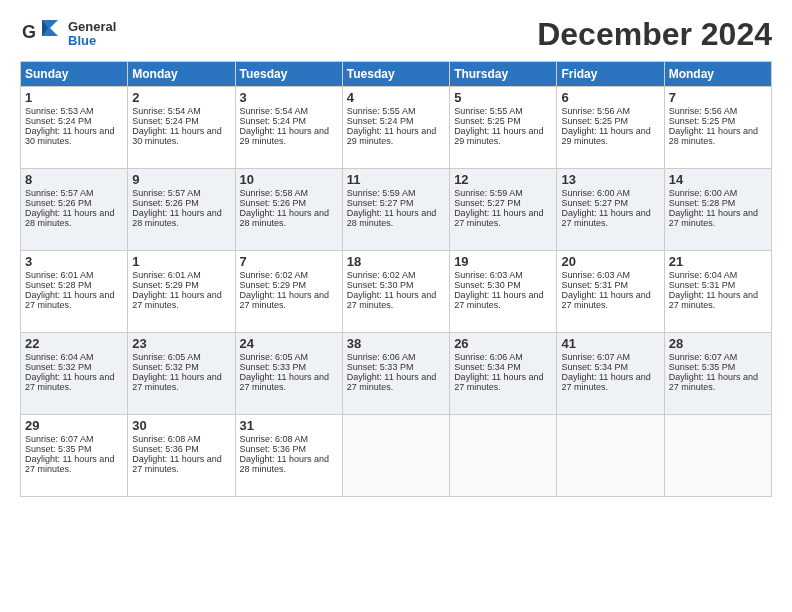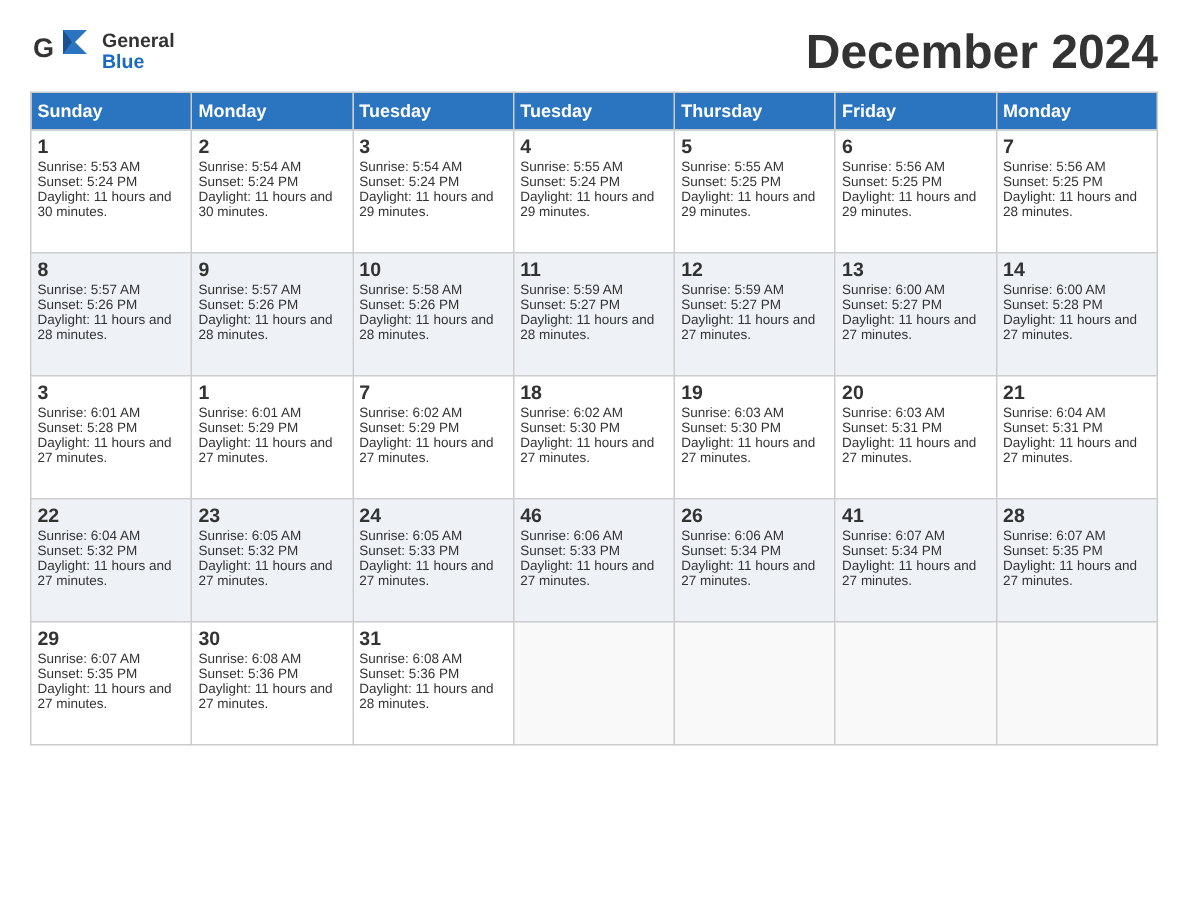--- a/index.html
+++ b/index.html
@@ -283,21 +283,21 @@
             <span style="display: block;">Sunset: 5:32 PM</span>
             <span style="display: block;">Daylight: 11 hours and 27 minutes.</span>
           </td>
           <td>
             <span class="day-num">24</span>
             <span style="display: block;">Sunrise: 6:05 AM</span>
             <span style="display: block;">Sunset: 5:33 PM</span>
             <span style="display: block;">Daylight: 11 hours and 27 minutes.</span>
           </td>
           <td>
-            <span class="day-num">46</span>
+            <span class="day-num">38</span>
             <span style="display: block;">Sunrise: 6:06 AM</span>
             <span style="display: block;">Sunset: 5:33 PM</span>
             <span style="display: block;">Daylight: 11 hours and 27 minutes.</span>
           </td>
           <td>
             <span class="day-num">26</span>
             <span style="display: block;">Sunrise: 6:06 AM</span>
             <span style="display: block;">Sunset: 5:34 PM</span>
             <span style="display: block;">Daylight: 11 hours and 27 minutes.</span>
           </td>

